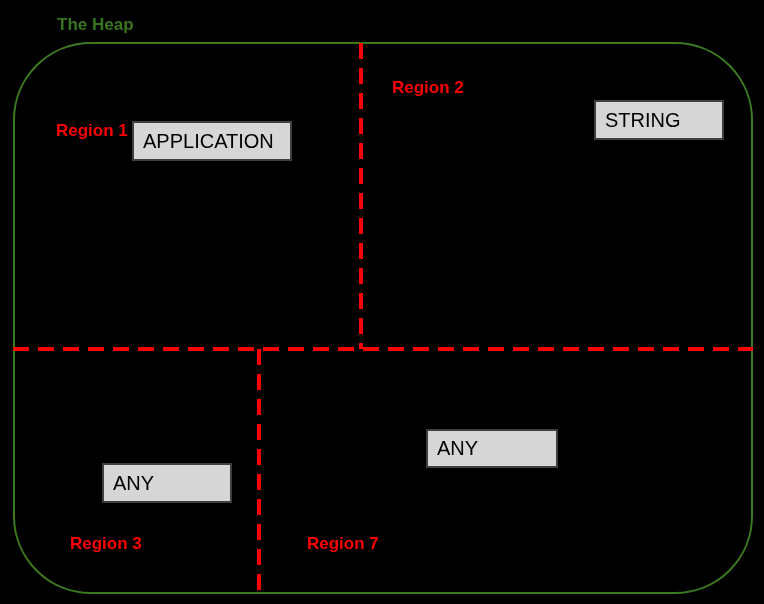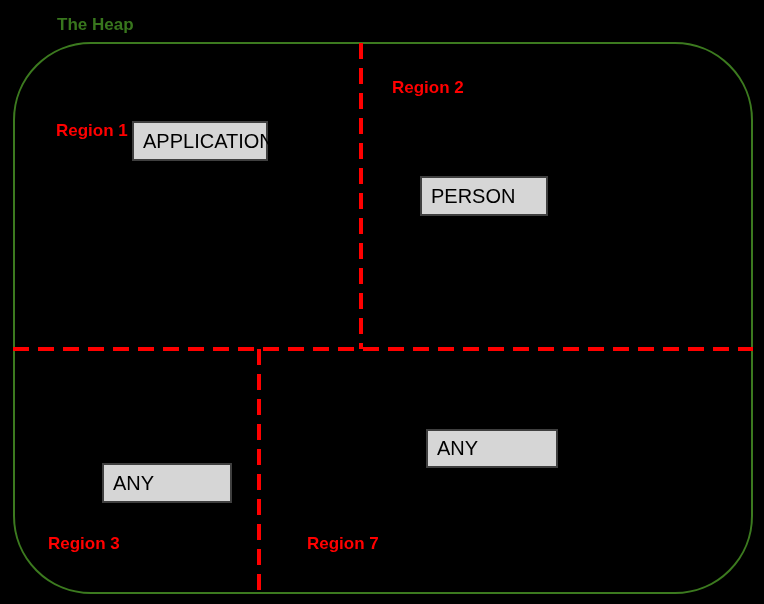--- a/index.html
+++ b/index.html
@@ -47,35 +47,35 @@
   .region-label {
     position: absolute;
     color: #ff0000;
     font-weight: bold;
     font-size: 17px;
     line-height: 19px;
     white-space: nowrap;
   }
   .region-label.r1 { left: 56px;  top: 76px; margin-top: 45px;  }
   .region-label.r2 { left: 392px; top: 78px;  }
-  .region-label.r3 { left: 48px;  top: 534px; }
+  .region-label.r3 { left: 70px;  top: 534px; }
   .region-label.r4 { left: 307px; top: 534px; }
   .obj-box {
     position: absolute;
     background: #d6d6d6;
     border: 2px solid #3f3f3f;
     box-sizing: border-box;
     display: flex;
     align-items: center;
     padding-left: 9px;
     font-size: 20px;
     color: #000000;
     white-space: nowrap;
   }
-  .obj-box.application { left: 132px; top: 121px; width: 136px; height: 40px; }
+  .obj-box.application { left: 132px; top: 121px; width: 160px; height: 40px; }
   .obj-box.string      { left: 594px; top: 100px; width: 130px; height: 40px; }
   .obj-box.person      { left: 420px; top: 176px; width: 128px; height: 40px; }
   .obj-box.any-r3      { left: 102px; top: 463px; width: 130px; height: 40px; }
   .obj-box.any-r4      { left: 426px; top: 429px; width: 132px; height: 39px; }
 </style>
 </head>
 <body>
 
 <div class="stage">
 
@@ -92,20 +92,20 @@
   <div class="region-label r1">Region 1</div>
 
   <div class="region-label r2">Region 2</div>
 
   <div class="region-label r3">Region 3</div>
 
   <div class="region-label r4">Region 7</div>
 
   <div class="obj-box application">APPLICATION</div>
 
+  <div class="obj-box string">STRING</div>
 
-  <div class="obj-box person">PERSON</div>
 
   <div class="obj-box any-r3">ANY</div>
 
   <div class="obj-box any-r4">ANY</div>
 
 </div>
 
 </body></html>

